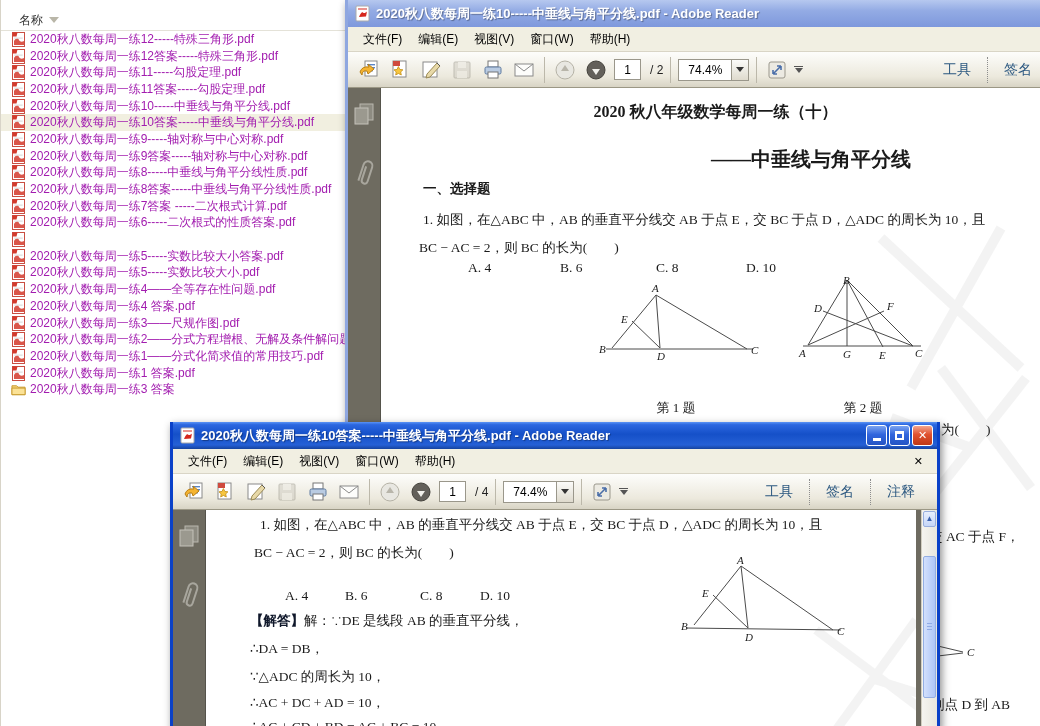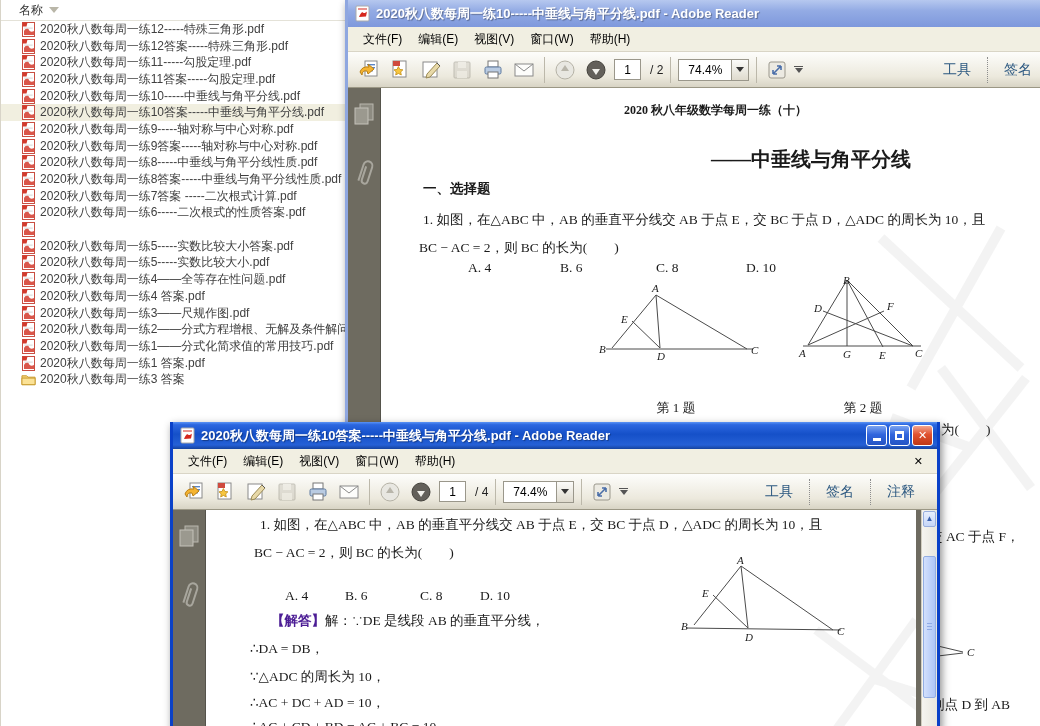--- a/index.html
+++ b/index.html
@@ -4,25 +4,25 @@
 <style>
   * { margin:0; padding:0; box-sizing:border-box; }
   html,body { width:1040px; height:726px; overflow:hidden; background:#fff;
     font-family:"Liberation Sans","DejaVu Sans",sans-serif; }
   #screen { position:relative; width:1040px; height:726px; overflow:hidden; background:#fff; }
 
   
   #explorer { position:absolute; left:0; top:0; width:345px; height:726px; background:#fff;
     border-left:1px solid #d8d4c8; overflow:hidden; }
   .col-header { height:21px; display:flex; align-items:center; gap:6px; padding-left:18px;
-    background:#fff; border-bottom:1px solid #e4e2d8; font-size:12px; color:#333; }
+    background:#fff; border-bottom:1px solid #e4e2d8; font-size:12px; color:#333;margin-top:10px; }
   .sort-arrow { width:0; height:0; border-left:5px solid transparent; border-right:5px solid transparent;
     border-top:6px solid #b9b6a8; }
-  .file-row { height:16.7px; display:flex; align-items:center; gap:4px; padding-left:20px;
-    white-space:nowrap; font-size:12px; color:#404040; cursor:default; }
+  .file-row { height:16.7px; display:flex; align-items:center; gap:4px; padding-left:10px;
+    white-space:nowrap; font-size:12px; color:#a21caf; cursor:default; }
   .file-row.selected { background:#f1efe0; }
   .fico { width:15px; height:15px; flex:0 0 15px; position:relative; }
   .fico svg { width:15px; height:15px; display:block; }
 
   
   .window { position:absolute; border:3px solid #1a4fd0; border-top:none; background:#ece9d8;
     box-shadow:2px 3px 8px rgba(0,0,0,.45); }
   .titlebar { height:27px; display:flex; align-items:center; padding:0 4px 0 6px;
     color:#fff; font-weight:bold; font-size:13px; }
   .titlebar.active { background:linear-gradient(180deg,#5a93f5 0%,#2c67e0 10%,#1550c8 45%,#2560d6 85%,#16439e 100%); }
@@ -66,21 +66,21 @@
   .win-body { display:flex; background:#6e6b60; overflow:hidden; }
   .pdf-sidebar { width:33px; background:#6e6b60; border-right:1px solid #55534b;
     display:flex; flex-direction:column; align-items:center; padding-top:14px; gap:30px; flex:0 0 33px; }
   .pdf-canvas { flex:1; position:relative; background:#6e6b60; overflow:hidden; }
   .pdf-page { position:absolute; inset:0; background:#fff; overflow:hidden;
     font-family:"Liberation Serif","DejaVu Serif",serif; color:#1a1a1a; }
   .abs { position:absolute; white-space:nowrap; }
   .doc-line { font-size:13.5px; }
   .doc-bold { font-weight:bold; }
   .fig-cap { font-size:13px; text-align:center;margin-top:36px; }
-  .sol-blue { color:#4c1d95; font-weight:bold;margin-left:21px; }
+  .sol-blue { color:#0f172a; font-weight:bold; }
   svg text { font-family:"Liberation Serif","DejaVu Serif",serif; font-style:italic; font-size:11px; fill:#222; }
   .fig-line { stroke:#4b4b4b; stroke-width:1; fill:none; }
 
   .scrollbar { width:16px; background:linear-gradient(90deg,#f5f4ef,#e9e7de); border-left:1px solid #d2cec0;
     display:flex; flex-direction:column; flex:0 0 16px; }
   .sb-btn { height:16px; margin:1px; background:linear-gradient(180deg,#e8effd,#c6d6f7);
     border:1px solid #98aedd; border-radius:2px; color:#3a62b0; font-size:8px; line-height:13px; text-align:center; }
   .sb-thumb { margin:28px 1px 0; height:142px; background:linear-gradient(90deg,#d3e0fc,#aec6f7);
     border:1px solid #93aee3; border-radius:2px; position:relative; }
   .sb-thumb::after { content:""; position:absolute; left:3px; right:3px; top:50%; height:7px;
@@ -455,21 +455,21 @@
         </svg>
       </div>
       <div class="pdf-canvas">
         <div class="pdf-page">
 
           <svg class="watermark" style="left:470px; top:130px;" width="200" height="290" viewBox="0 0 200 290">
             <g stroke="#9a9a9a" stroke-width="10" fill="none" opacity=".8">
               <path d="M30 20 L170 150 M150 10 L60 170 M90 150 L180 270 M175 160 L80 280 M40 200 L120 230"></path>
             </g>
           </svg>
-          <div class="abs doc-line doc-bold" style="left:16px; right:20px; top:14px; text-align:center; font-size:12px;">2020 秋八年级数学每周一练（十）</div>
+          <div class="abs doc-line doc-bold" style="left:16px; right:20px; top:14px; text-align:center; font-size:16px;">2020 秋八年级数学每周一练（十）</div>
           <div class="abs doc-line doc-bold" style="left:300px; top:58px; width:260px; text-align:center; font-size:20px;">——中垂线与角平分线</div>
           <div class="abs doc-line doc-bold" style="left:42px; top:92px;">一、选择题</div>
           <div class="abs doc-line" style="left:42px; top:123px;">1. 如图，在△ABC 中，AB 的垂直平分线交 AB 于点 E，交 BC 于点 D，△ADC 的周长为 10，且</div>
           <div class="abs doc-line" style="left:38px; top:151px;">BC − AC = 2，则 BC 的长为(　　)</div>
           <div class="abs doc-line" style="left:87px; top:172px;">A. 4</div>
           <div class="abs doc-line" style="left:179px; top:172px;">B. 6</div>
           <div class="abs doc-line" style="left:275px; top:172px;">C. 8</div>
           <div class="abs doc-line" style="left:365px; top:172px;">D. 10</div>
 
           <svg class="abs" style="left:210px; top:193px;" width="175" height="80" viewBox="0 0 175 80">

